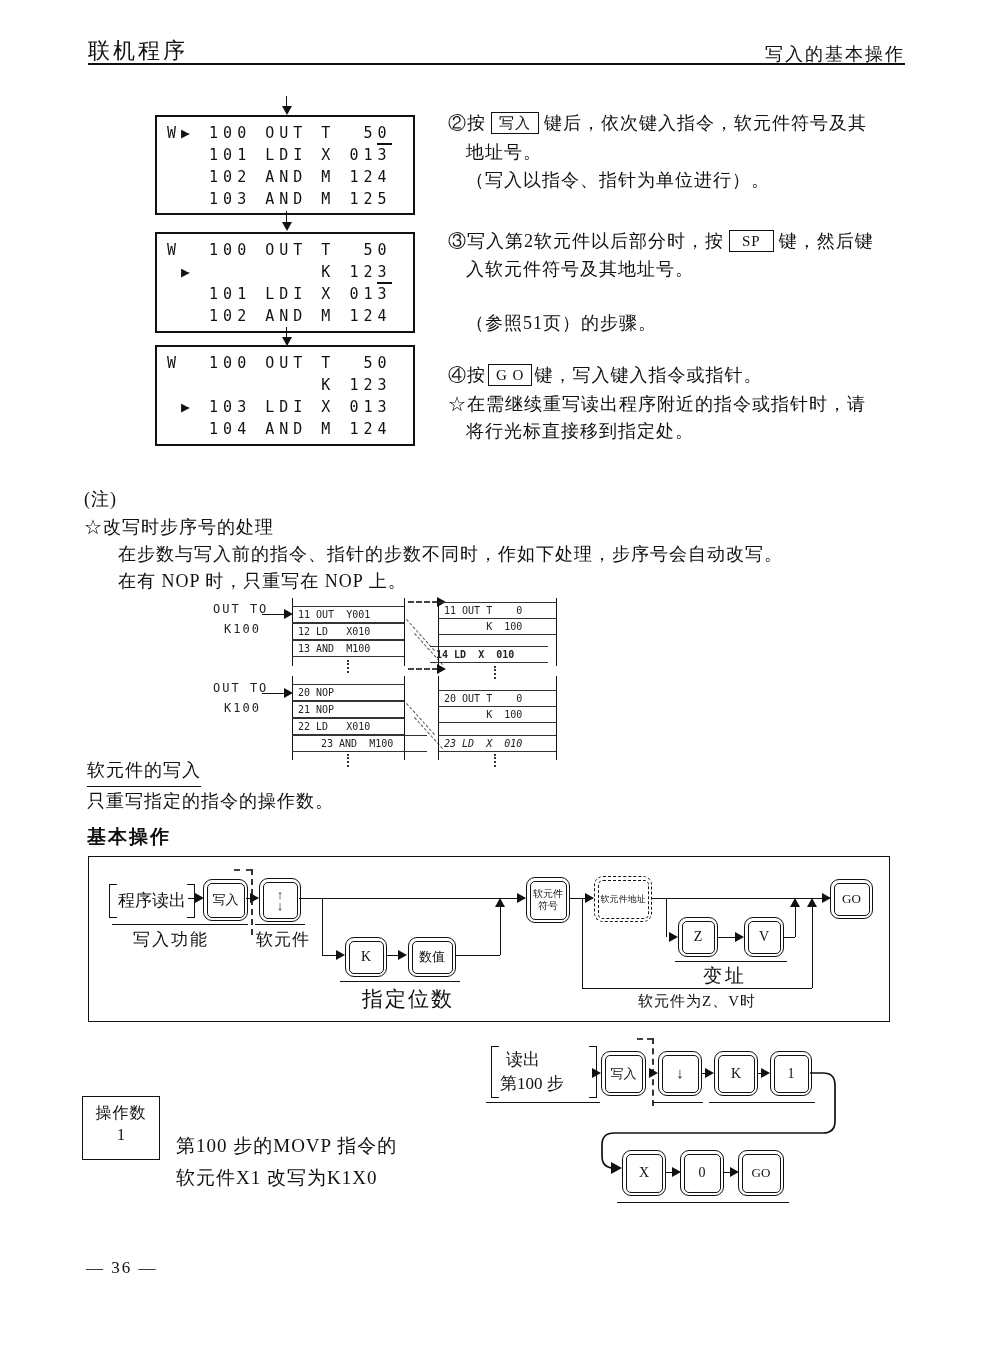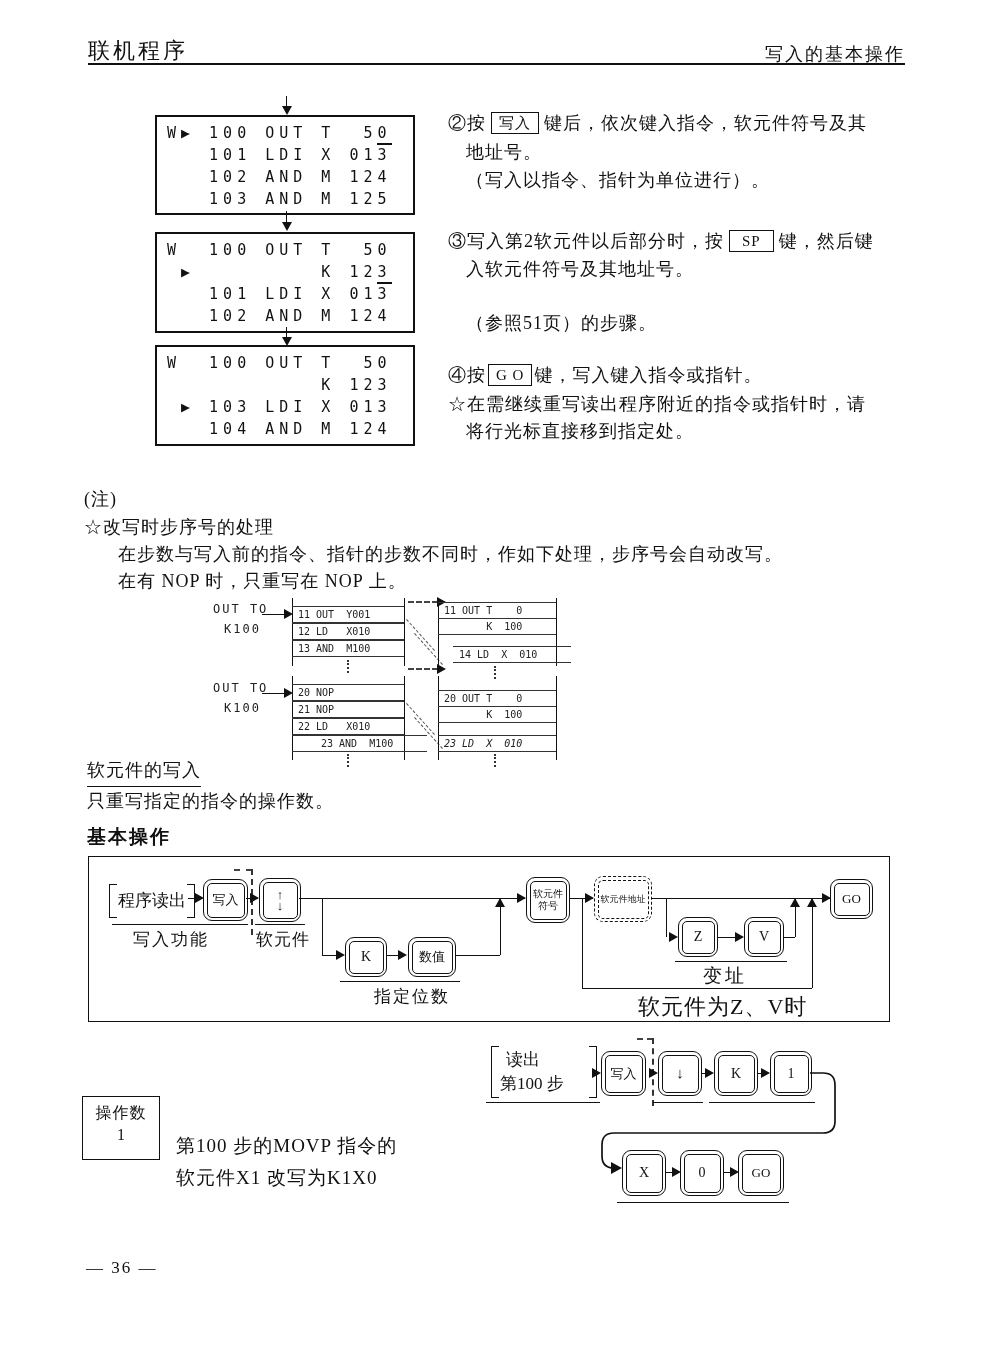--- a/index.html
+++ b/index.html
@@ -123,21 +123,21 @@
 
   <div class="hl dash" style="left:408px;top:601px;width:30px;"></div>
   <div class="arr-r" style="left:437px;top:597px;"></div>
   <div class="ddiag" style="left:420px;top:614px;"></div>
   <div class="ddiag" style="left:428px;top:628px;"></div>
 
   <div class="vl" style="left:438px;top:598px;height:68px;"></div>
   <div class="vl" style="left:556px;top:598px;height:68px;"></div>
   <div class="mrow" style="left:438px;top:602px;width:112px;">11 OUT T    0</div>
   <div class="mrow" style="left:438px;top:619px;width:112px;border-top:none;">       K  100</div>
-  <div class="mrow" style="left:453px;top:646px;width:112px;">14 LD  X  010</div>
+  <div class="mrow" style="left:430px;top:646px;width:112px;font-weight:bold;">14 LD  X  010</div>
   <div class="vl dot" style="left:494px;top:666px;height:13px;"></div>
 
   <div class="smlbl" style="left:213px;top:681px;">OUT TO</div>
   <div class="smlbl" style="left:224px;top:701px;">K100</div>
   <div class="hl" style="left:262px;top:693px;width:24px;"></div>
   <div class="arr-r" style="left:284px;top:688px;"></div>
 
   <div class="vl" style="left:292px;top:676px;height:84px;"></div>
   <div class="vl" style="left:404px;top:676px;height:84px;"></div>
   <div class="mrow" style="left:292px;top:684px;width:106px;">20 NOP</div>
@@ -198,21 +198,21 @@
     </div>
   <div class="hl" style="left:386px;top:955px;width:14px;"></div>
   <div class="arr-r" style="left:398px;top:950px;"></div>
   <div class="key serif" style="left:408px;top:937px;width:46px;height:38px;font-size:13px;">
       <span>数值</span>
     </div>
   <div class="hl" style="left:455px;top:955px;width:45px;"></div>
   <div class="vl" style="left:500px;top:898px;height:57px;"></div>
   <div class="arr-u" style="left:495px;top:898px;"></div>
   <div class="hl" style="left:340px;top:981px;width:120px;"></div>
-  <div class="abs serif" style="left:362px;top:985px;font-size:17px;letter-spacing:2px;margin-left:12px;">指定位数</div>
+  <div class="abs serif" style="left:362px;top:985px;font-size:21px;letter-spacing:2px;">指定位数</div>
 
   <div class="key serif" style="left:526px;top:877px;width:42px;height:44px;font-size:10px;line-height:12px;">
     <span>软元件</span>
     <span>符号</span>
   </div>
   <div class="hl" style="left:569px;top:898px;width:24px;"></div>
   <div class="arr-r" style="left:585px;top:893px;"></div>
 
   <div class="key dashedk serif" style="left:594px;top:876px;width:56px;height:44px;font-size:9px;">
       <span>软元件地址</span>
@@ -234,21 +234,21 @@
   <div class="hl" style="left:783px;top:937px;width:12px;"></div>
   <div class="vl" style="left:795px;top:898px;height:39px;"></div>
   <div class="arr-u" style="left:790px;top:898px;"></div>
   <div class="hl" style="left:675px;top:961px;width:112px;"></div>
   <div class="abs serif" style="left:703px;top:963px;font-size:19px;letter-spacing:3px;">变址</div>
 
   <div class="vl" style="left:582px;top:898px;height:90px;"></div>
   <div class="hl" style="left:582px;top:988px;width:230px;"></div>
   <div class="vl" style="left:812px;top:898px;height:90px;"></div>
   <div class="arr-u" style="left:807px;top:898px;"></div>
-  <div class="abs serif" style="left:638px;top:992px;font-size:22px;letter-spacing:1px;">软元件为Z、V时</div>
+  <div class="abs serif" style="left:638px;top:992px;font-size:15px;letter-spacing:1px;">软元件为Z、V时</div>
 
   <div class="key serif" style="left:830px;top:879px;width:41px;height:38px;font-size:13px;">
       <span>GO</span>
     </div>
 
   <div class="blabel serif" style="left:500px;top:1048px;width:88px;font-size:17px;line-height:24px;text-align:left;">
     <span style="display:block;padding-left:6px;">读出</span>
     <span style="display:block;">第100 步</span>
   </div>
   <div class="hl" style="left:486px;top:1102px;width:114px;"></div>

